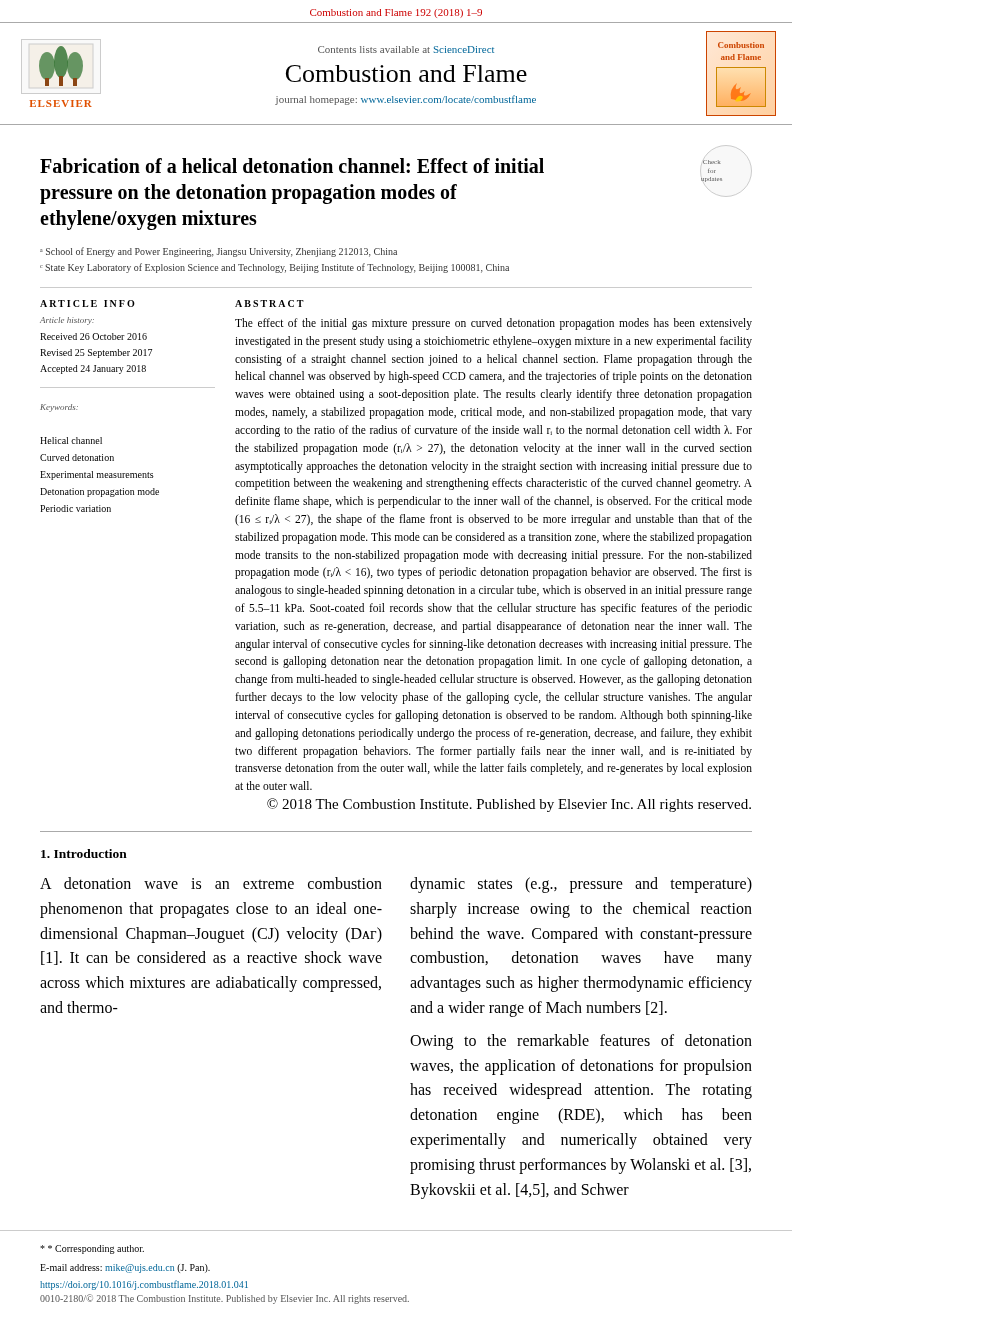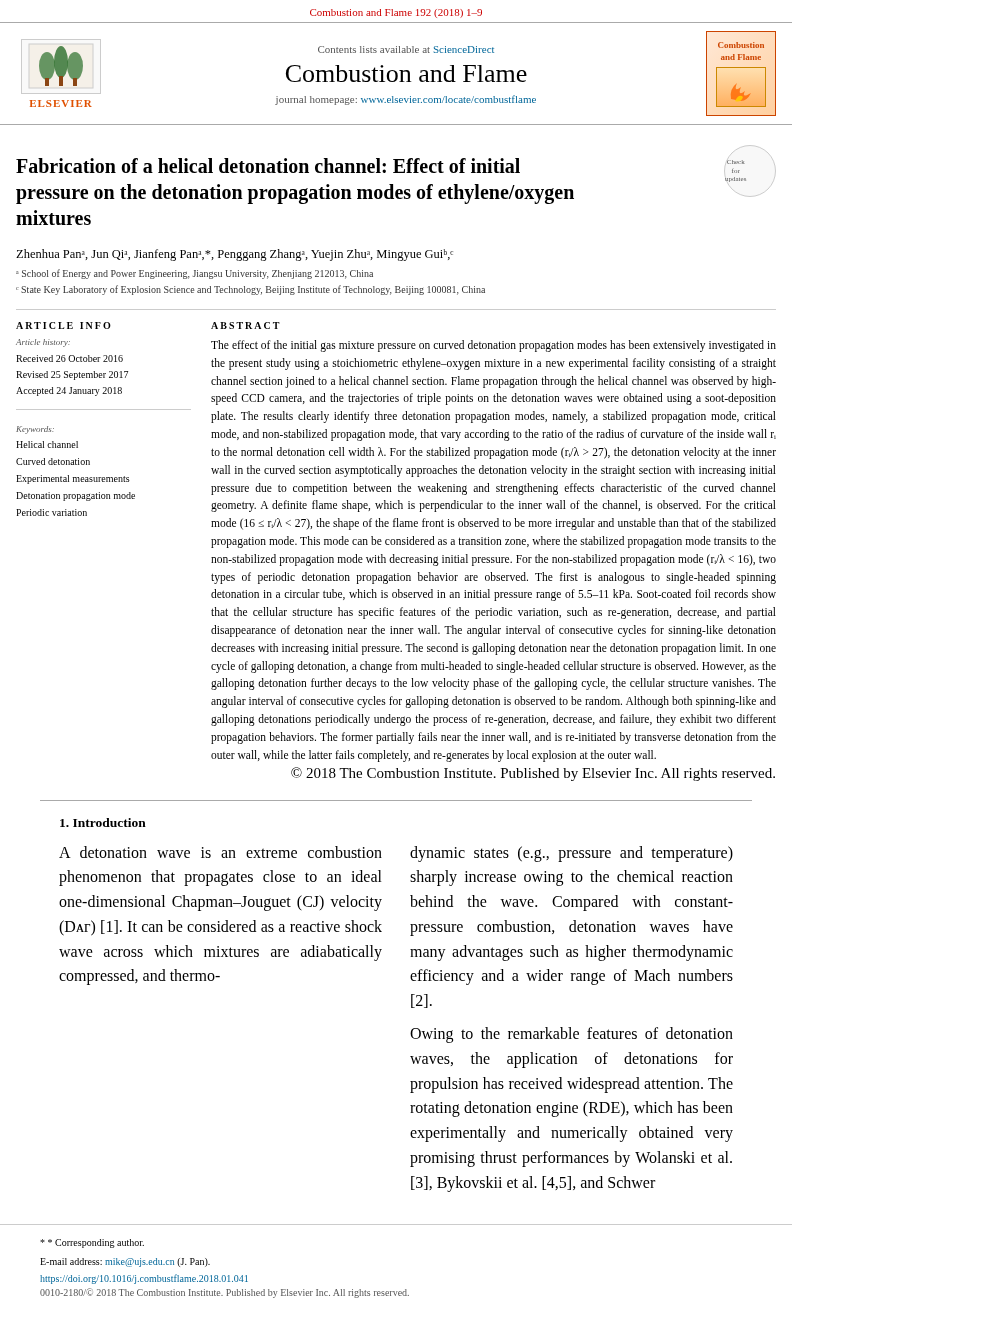--- a/index.html
+++ b/index.html
@@ -92,21 +92,21 @@
       color: #cc4400;
       font-weight: bold;
       text-align: center;
       padding: 4px;
       margin-left: 16px;
       flex-shrink: 0;
     }
 
     
     .article-content {
-      padding: 10px 16px 0;
+      padding: 10px 40px 0;
     }
     .article-title {
       font-size: 20px;
       font-weight: bold;
       line-height: 1.3;
       margin: 18px 0 10px 0;
       color: #000;
       max-width: 75%;
     }
     .article-title-row {
@@ -180,21 +180,21 @@
       line-height: 1.6;
       color: #000;
     }
     .keywords-section {
       margin-top: 14px;
     }
     .keywords-label {
       font-size: 9px;
       font-style: italic;
       color: #555;
-      margin-bottom: 2px;
+      margin-bottom: 20px;
     }
     .keyword-item {
       font-size: 10px;
       line-height: 1.7;
       color: #000;
     }
     .abstract-text {
       font-size: 11.5px;
       line-height: 1.55;
       text-align: justify;
@@ -208,21 +208,21 @@
 
     
     .section-divider {
       border: none;
       border-top: 1.5px solid #aaa;
       margin: 18px 0 14px;
     }
 
     
     .intro-section {
-      padding: 0 59px;
+      padding: 0 40px;
     }
     .section-heading {
       font-size: 13.5px;
       font-weight: bold;
       margin: 0 0 10px;
       color: #000;
     }
     .two-col-intro {
       display: flex;
       gap: 28px;
@@ -317,23 +317,20 @@
 
   <div class="article-content">
 
     <div class="article-title-row">
       <div class="article-title">Fabrication of a helical detonation channel: Effect of initial pressure on the detonation propagation modes of ethylene/oxygen mixtures</div>
       <div class="check-updates-badge">
         <span>Check<br>for<br>updates</span>
       </div>
     </div>
 
-    <div class="authors">
-      <span>Zhenhua Panᵃ, Jun Qiᵃ, Jianfeng Panᵃ,*, Penggang Zhangᵃ, Yuejin Zhuᵃ, Mingyue Guiᵇ,ᶜ</span>
-    </div>
 
     <div class="affiliations">
       <p>ᵃ School of Energy and Power Engineering, Jiangsu University, Zhenjiang 212013, China</p>
       <p>ᶜ State Key Laboratory of Explosion Science and Technology, Beijing Institute of Technology, Beijing 100081, China</p>
     </div>
 
     <hr class="separator-line">
 
     <div class="two-col">
 

